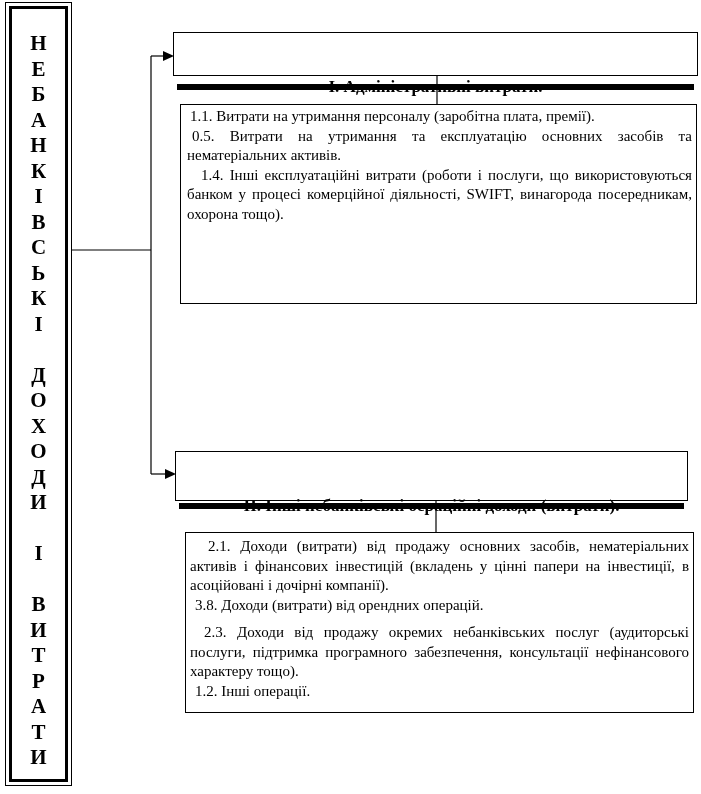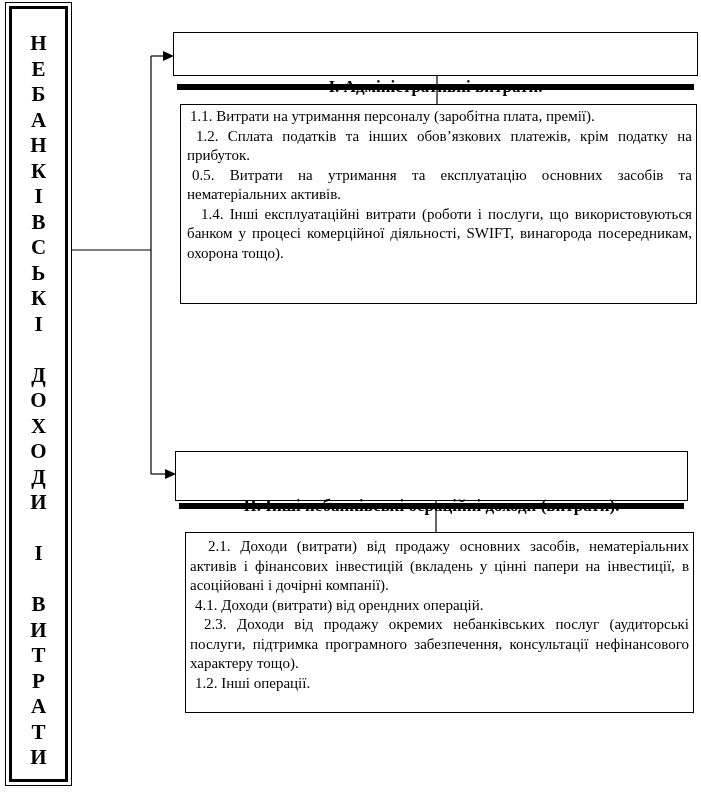--- a/index.html
+++ b/index.html
@@ -70,29 +70,28 @@
 </div>
 
 <div class="abs hdr-outer" style="left:173px; top:32px; width:525px; height:44px;">
   <div class="hdr-inner">
     <span class="hdr-title">І. Адміністративні витрати.</span>
   </div>
 </div>
 
 <div class="abs content" style="left:180px; top:104px; width:517px; height:200px;padding-left:6px;">
   <p class="para" style="padding-left:3px;">1.1. Витрати на утримання персоналу (заробітна плата, премії).</p>
-  <p class="para" style="text-indent:9px;">1.2. Сплата податків та інших обов’язкових платежів, крім податку на прибуток.</p>
   <p class="para" style="text-indent:5px;">0.5. Витрати на утримання та експлуатацію основних засобів та нематеріальних активів.</p>
   <p class="para" style="text-indent:14px;">1.4. Інші експлуатаційні витрати (роботи і послуги, що використовуються банком у процесі комерційної діяльності, SWIFT, винагорода посередникам, охорона тощо).</p>
 </div>
 
 <div class="abs hdr-outer" style="left:175px; top:451px; width:513px; height:50px;">
   <div class="hdr-inner">
     <span class="hdr-title">ІІ. Інші небанківські оераційні доходи (витрати).</span>
   </div>
 </div>
 
 <div class="abs content" style="left:185px; top:532px; width:509px; height:181px; padding-top:4px;">
   <p class="para" style="text-indent:18px;">2.1. Доходи (витрати) від продажу основних засобів, нематеріальних активів і фінансових інвестицій (вкладень у цінні папери на інвестиції, в асоційовані і дочірні компанії).</p>
-  <p class="para" style="text-indent:5px;">4.1. Доходи (витрати) від орендних операцій.</p>
-  <p class="para" style="text-indent:14px;">2.3. Доходи від продажу окремих небанківських послуг (аудиторські послуги, підтримка програмного забезпечення, консультації нефінансового характеру тощо).</p>
+  <p class="para" style="text-indent:5px;">3.8. Доходи (витрати) від орендних операцій.</p>
+  <p class="para" style="text-indent:14px;margin-top:8px;">2.3. Доходи від продажу окремих небанківських послуг (аудиторські послуги, підтримка програмного забезпечення, консультації нефінансового характеру тощо).</p>
   <p class="para" style="text-indent:5px;">1.2. Інші операції.</p>
 </div>
 
 </body></html>

